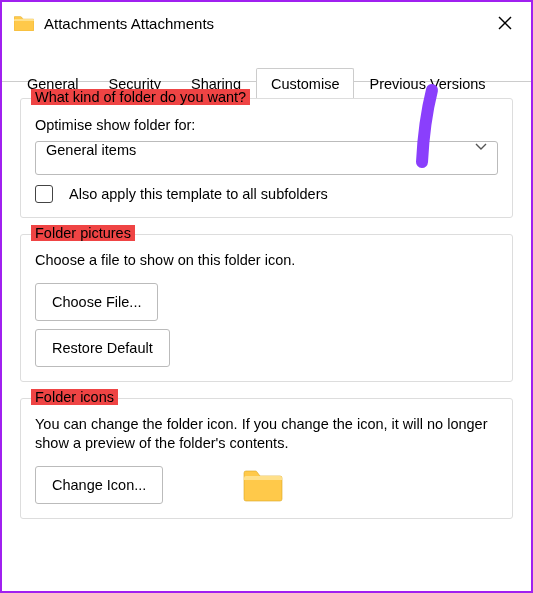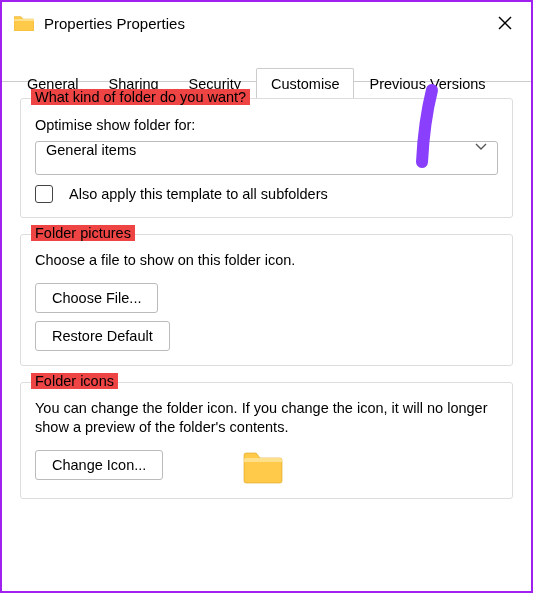--- a/index.html
+++ b/index.html
@@ -116,34 +116,34 @@
       cursor: pointer;
       flex-shrink: 0;
     }
     .desc {
       font-size: 14.5px;
       margin-bottom: 12px;
       margin-top: 2px;
       line-height: 1.35;
     }
     .btn {
-      height: 30px;
+      height: 38px;
       padding: 0 16px;
       border: 1px solid #bbb;
       border-radius: 3px;
       background: #fff;
       font-size: 14.5px;
       cursor: pointer;
       display: inline-flex;
       align-items: center;
       margin-bottom: 8px;
     }
     .icon-row {
       display: flex;
-      align-items: flex-start;
+      align-items: center;
       gap: 80px;
     }
     .big-folder {
       width: 40px;
       height: 34px;
     }
     .arrow-overlay {
       position: absolute;
       left: 370px;
       top: 80px;
@@ -154,33 +154,33 @@
 </head>
 <body>
 
 <div class="window">
 
   <div class="titlebar">
     <svg class="folder-ico" viewBox="0 0 20 16">
       <path d="M0 2 L0 15 Q0 16 1 16 L19 16 Q20 16 20 15 L20 5 Q20 4 19 4 L9 4 L7.5 2 Q7 1.5 6.5 1.5 L1 1.5 Q0 1.5 0 2 Z" fill="#ffc94a" stroke="#d9a520" stroke-width="0.4"></path>
       <path d="M0 6 L20 6 L20 5 Q20 4 19 4 L1 4 Q0 4 0 5 Z" fill="#ffe08a"></path>
     </svg>
-    <span class="title">Properties Properties</span>
+    <span class="title">Attachments Attachments</span>
     <div class="close-btn">
       <svg width="14" height="14" viewBox="0 0 14 14">
         <line x1="1" y1="1" x2="13" y2="13" stroke="#000" stroke-width="1.4"></line>
         <line x1="13" y1="1" x2="1" y2="13" stroke="#000" stroke-width="1.4"></line>
       </svg>
     </div>
   </div>
 
   <div class="tabs">
     <div class="tab">General</div>
+    <div class="tab">Security</div>
     <div class="tab">Sharing</div>
-    <div class="tab">Security</div>
     <div class="tab active">Customise</div>
     <div class="tab">Previous Versions</div>
   </div>
 
   <div class="content">
 
     <div class="group">
       <span class="group-title">What kind of folder do you want?</span>
       <div class="field-label">Optimise show folder for:</div>
       <div class="dropdown">

